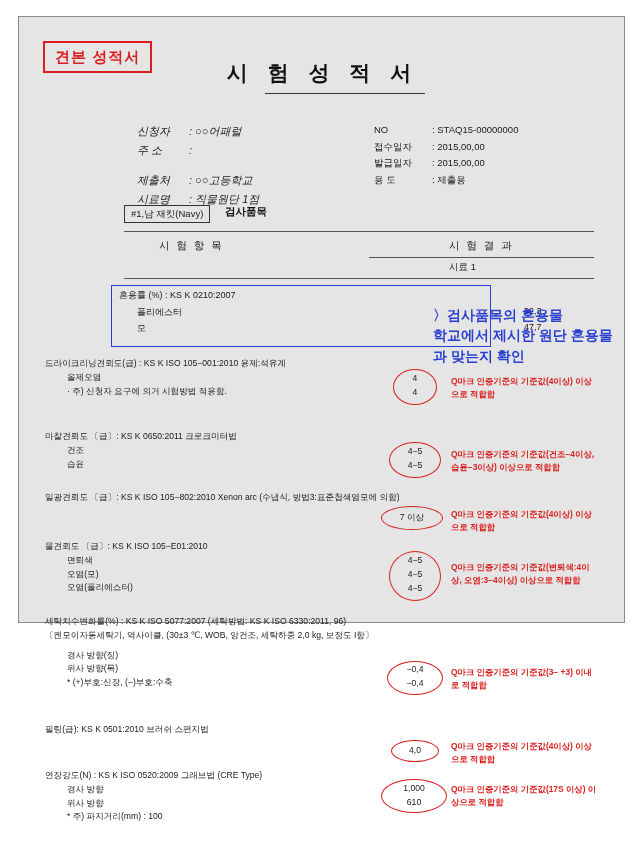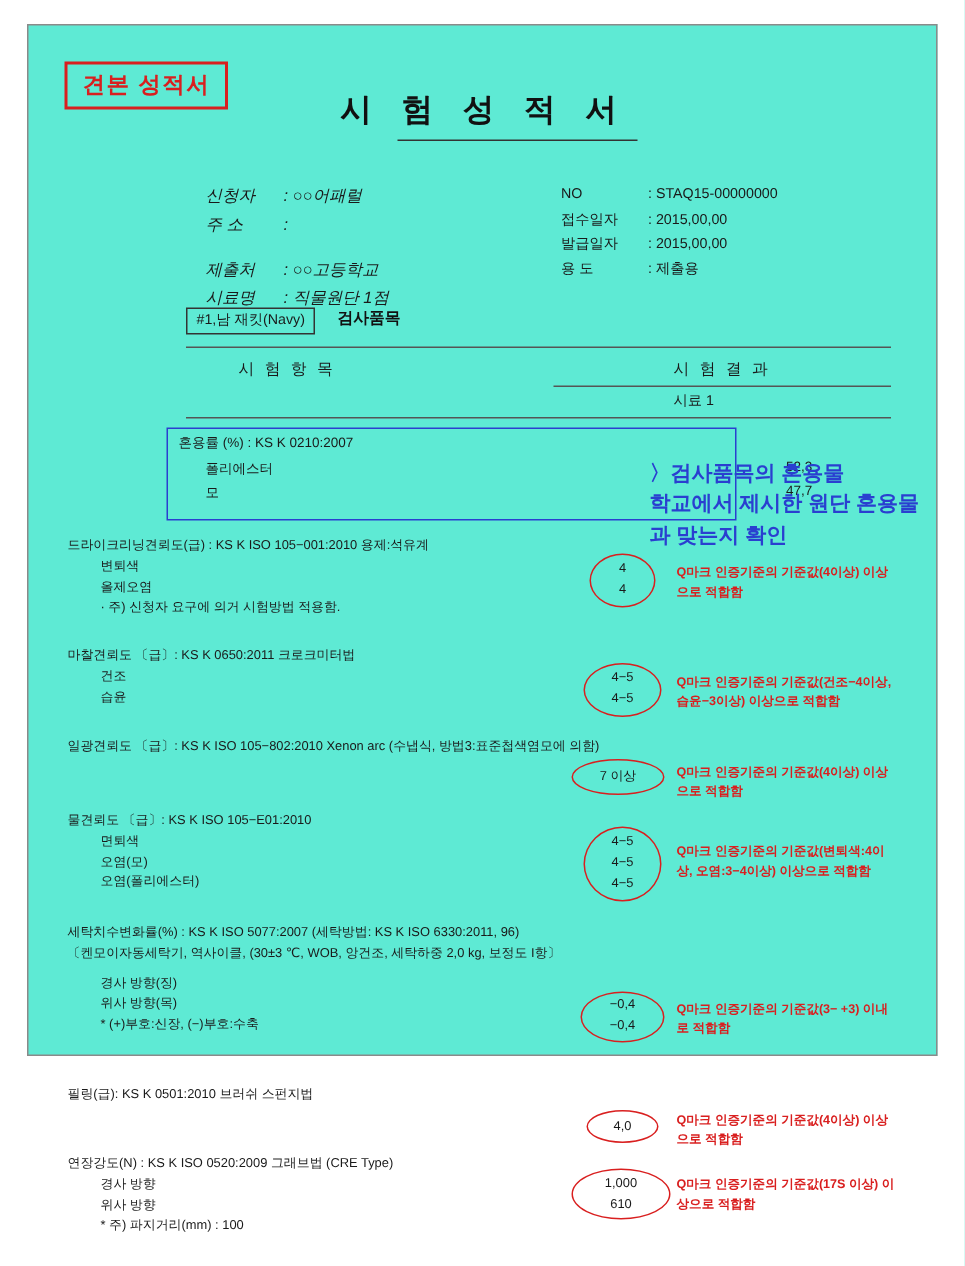--- a/index.html
+++ b/index.html
@@ -1,18 +1,18 @@
 <!DOCTYPE html>
 <html><head>
 <meta charset="utf-8">
 <style>
   html,body{margin:0;padding:0;background:#ffffff;}
   body{width:643px;height:844px;font-family:"Liberation Sans","DejaVu Sans",sans-serif;color:#1a1a1a;}
   .page{position:relative;width:643px;height:844px;box-sizing:border-box;}
-  .sheet{position:absolute;left:18px;top:16px;width:607px;height:688px;border:1px solid #8a8a8a;background:#5eead4;box-sizing:border-box;}
+  .sheet{position:absolute;left:18px;top:16px;width:607px;height:607px;border:1px solid #8a8a8a;background:#e5e5e5;box-sizing:border-box;}
 
   
   .stamp{position:absolute;left:24px;top:24px;border:2px solid #d91f1f;color:#d91f1f;font-weight:bold;font-size:15px;letter-spacing:1px;padding:6px 10px 7px;line-height:1;}
 
   .doctitle{position:absolute;left:0;top:42px;width:607px;text-align:center;font-size:21px;font-weight:bold;letter-spacing:7px;color:#111;}
   .doctitle-under{position:absolute;left:246px;top:76px;width:160px;border-bottom:1px solid #333;}
 
   
   .meta-left{position:absolute;left:118px;top:105px;font-size:11px;line-height:1.75;color:#1a1a1a;font-style:italic;}
   .meta-right{position:absolute;left:355px;top:105px;font-size:9.5px;line-height:1.75;color:#1a1a1a;}
@@ -90,21 +90,20 @@
     <div class="comp-r1">폴리에스터</div>
     <div class="comp-r2">모</div>
     <div class="comp-v1">52,3</div>
     <div class="comp-v2">47,7</div>
     <div class="bluenote" style="left:414px;top:288px;white-space:pre-line;">〉검사품목의 혼용물
 학교에서 제시한 원단 혼용물
 과 맞는지 확인</div>
 
     <div class="trow" style="left:26px;top:340px;">
       <div>드라이크리닝견뢰도(급) : KS K ISO 105−001:2010 용제:석유계</div>
-      <div class="tindent">변퇴색</div>
       <div class="tindent">올제오염</div>
       <div class="tindent">· 주) 신청자 요구에 의거 시험방법 적용함.</div>
     </div>
     <div class="ell" style="left:374px;top:352px;width:44px;height:36px;"></div>
     <div class="rval" style="left:374px;top:356px;width:44px;">4</div>
     <div class="rval" style="left:374px;top:370px;width:44px;">4</div>
     <div class="rnote" style="left:432px;top:358px;white-space:pre-line;">Q마크 인증기준의 기준값(4이상) 이상
 으로 적합함</div>
 
     <div class="trow" style="left:26px;top:413px;">

